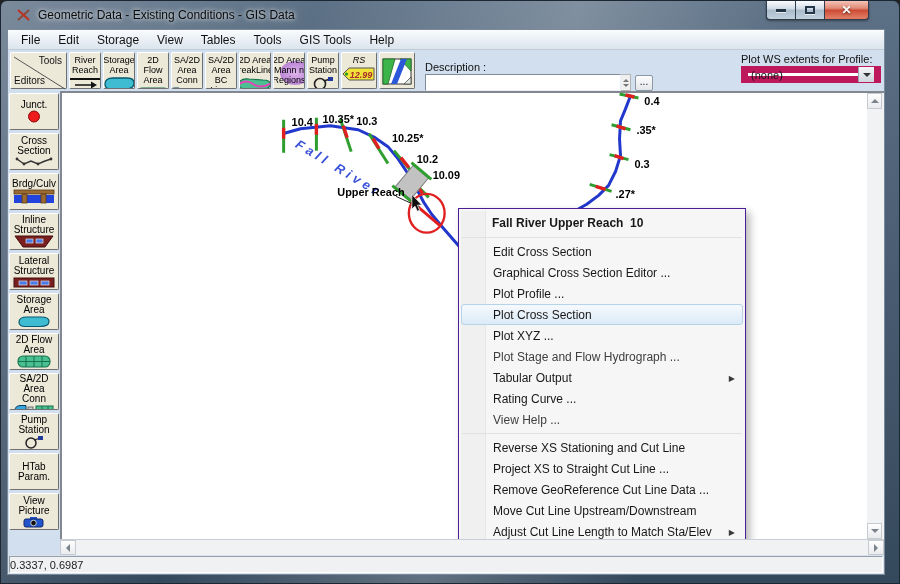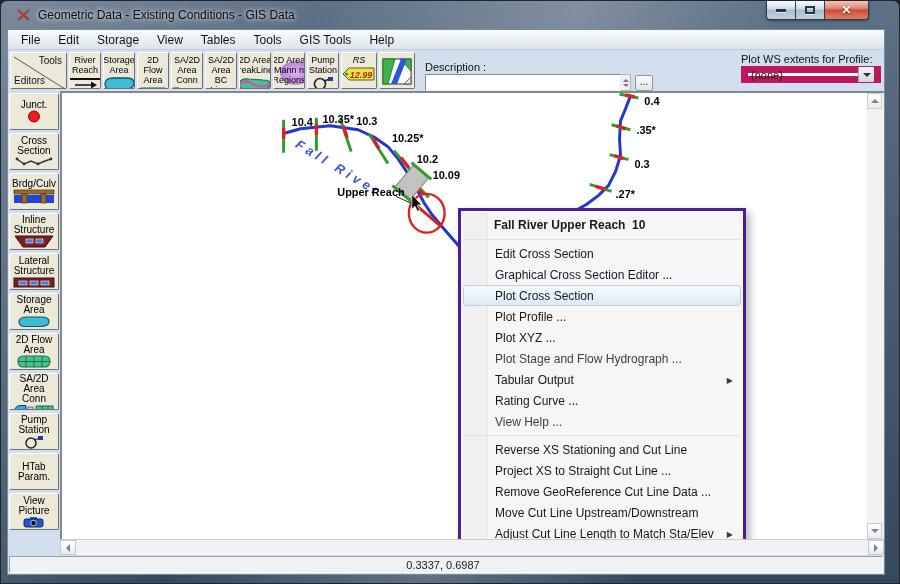--- a/index.html
+++ b/index.html
@@ -70,24 +70,24 @@
   .hscroll-spacer { width:52px; background:#d2dfee; }
   .hscroll { flex:1; background:#f1f2f4; display:flex; justify-content:space-between; border-top:1px solid #c9ced4; }
   .scroll-btn { width:16px; height:15px; background:linear-gradient(#fefefe,#e9ebee); border:1px solid #c6cbd1; display:flex; align-items:center; justify-content:center; flex:none; }
   .vscroll .scroll-btn { width:15px; height:16px; }
   .arr-up { width:0;height:0;border-left:4px solid transparent;border-right:4px solid transparent;border-bottom:4px solid #7b838c; }
   .arr-dn { width:0;height:0;border-left:4px solid transparent;border-right:4px solid transparent;border-top:4px solid #7b838c; }
   .arr-l { width:0;height:0;border-top:4px solid transparent;border-bottom:4px solid transparent;border-right:4px solid #7b838c; }
   .arr-r { width:0;height:0;border-top:4px solid transparent;border-bottom:4px solid transparent;border-left:4px solid #7b838c; }
 
   .statusbar { height:19px; background:#d7e2ee; padding:1px 1px; }
-  .status-panel { height:100%; background:#f0f1f2; border:1px solid; border-color:#97a0a9 #ffffff #ffffff #97a0a9; display:flex; align-items:center; justify-content:center; padding-right:6px; font-size:11px; color:#222; }
+  .status-panel { height:100%; background:#f0f1f2; border:1px solid; border-color:#97a0a9 #ffffff #ffffff #97a0a9; display:flex; align-items:center; justify-content:flex-start; padding-right:6px; font-size:11px; color:#222; }
 
   
-  .ctx { position:absolute; left:396px; top:115px; width:288px; background:#f6f6f6; border:3px solid #4c1d95; box-shadow:4px 4px 8px rgba(0,0,0,.28); padding:2px; font-size:12px; color:#181818; z-index:10; }
+  .ctx { position:absolute; left:396px; top:115px; width:288px; background:#f6f6f6; border:1px solid #4c1d95; box-shadow:4px 4px 8px rgba(0,0,0,.28); padding:2px; font-size:12px; color:#181818; z-index:10; }
   .ctx-gutter { position:absolute; left:2px; top:2px; bottom:2px; width:25px; background:#f0f0f0; border-right:1px solid #e6e6e6; }
   .ctx-header { position:relative; font-weight:bold; padding:5px 8px 4px 31px; white-space:pre; }
   .ctx-item { position:relative; height:21px; display:flex; align-items:center; padding:0 8px 0 31px; border:1px solid transparent; border-radius:3px; }
   .ctx-item.hl { background:linear-gradient(#f6fafd,#dbeaf7); border-color:#b6d3ea; }
   .ctx-item.disabled { color:#404040; }
   .ctx-sep { height:1px; background:#e1e1e1; margin:3px 1px 3px 1px; position:relative; }
   .ctx-arrow { position:absolute; right:7px; top:50%; transform:translateY(-50%); font-size:8px; color:#3a3a3a; }
 </style>
 </head>
 <body>
@@ -428,22 +428,22 @@
 
           <path d="M352,102 L352,117 L355.2,113.8 L357.4,119 L359.8,118 L357.6,112.8 L362,112.8 Z" fill="#111" stroke="#fff" stroke-width=".7"></path>
         </svg>
 
         <div class="ctx">
           <div class="ctx-gutter"></div>
           <div class="ctx-header">Fall River Upper Reach  10</div>
           <div class="ctx-sep"></div>
           <div class="ctx-item">Edit Cross Section</div>
           <div class="ctx-item">Graphical Cross Section Editor ...</div>
+          <div class="ctx-item">Plot Profile ...</div>
           <div class="ctx-item hl">Plot Cross Section</div>
-          <div class="ctx-item">Plot Profile ...</div>
           <div class="ctx-item">Plot XYZ ...</div>
           <div class="ctx-item disabled">Plot Stage and Flow Hydrograph ...</div>
           <div class="ctx-item">
             <span>Tabular Output</span>
             <span class="ctx-arrow">▶</span>
           </div>
           <div class="ctx-item">Rating Curve ...</div>
           <div class="ctx-item disabled">View Help ...</div>
           <div class="ctx-sep"></div>
           <div class="ctx-item">Reverse XS Stationing and Cut Line</div>

